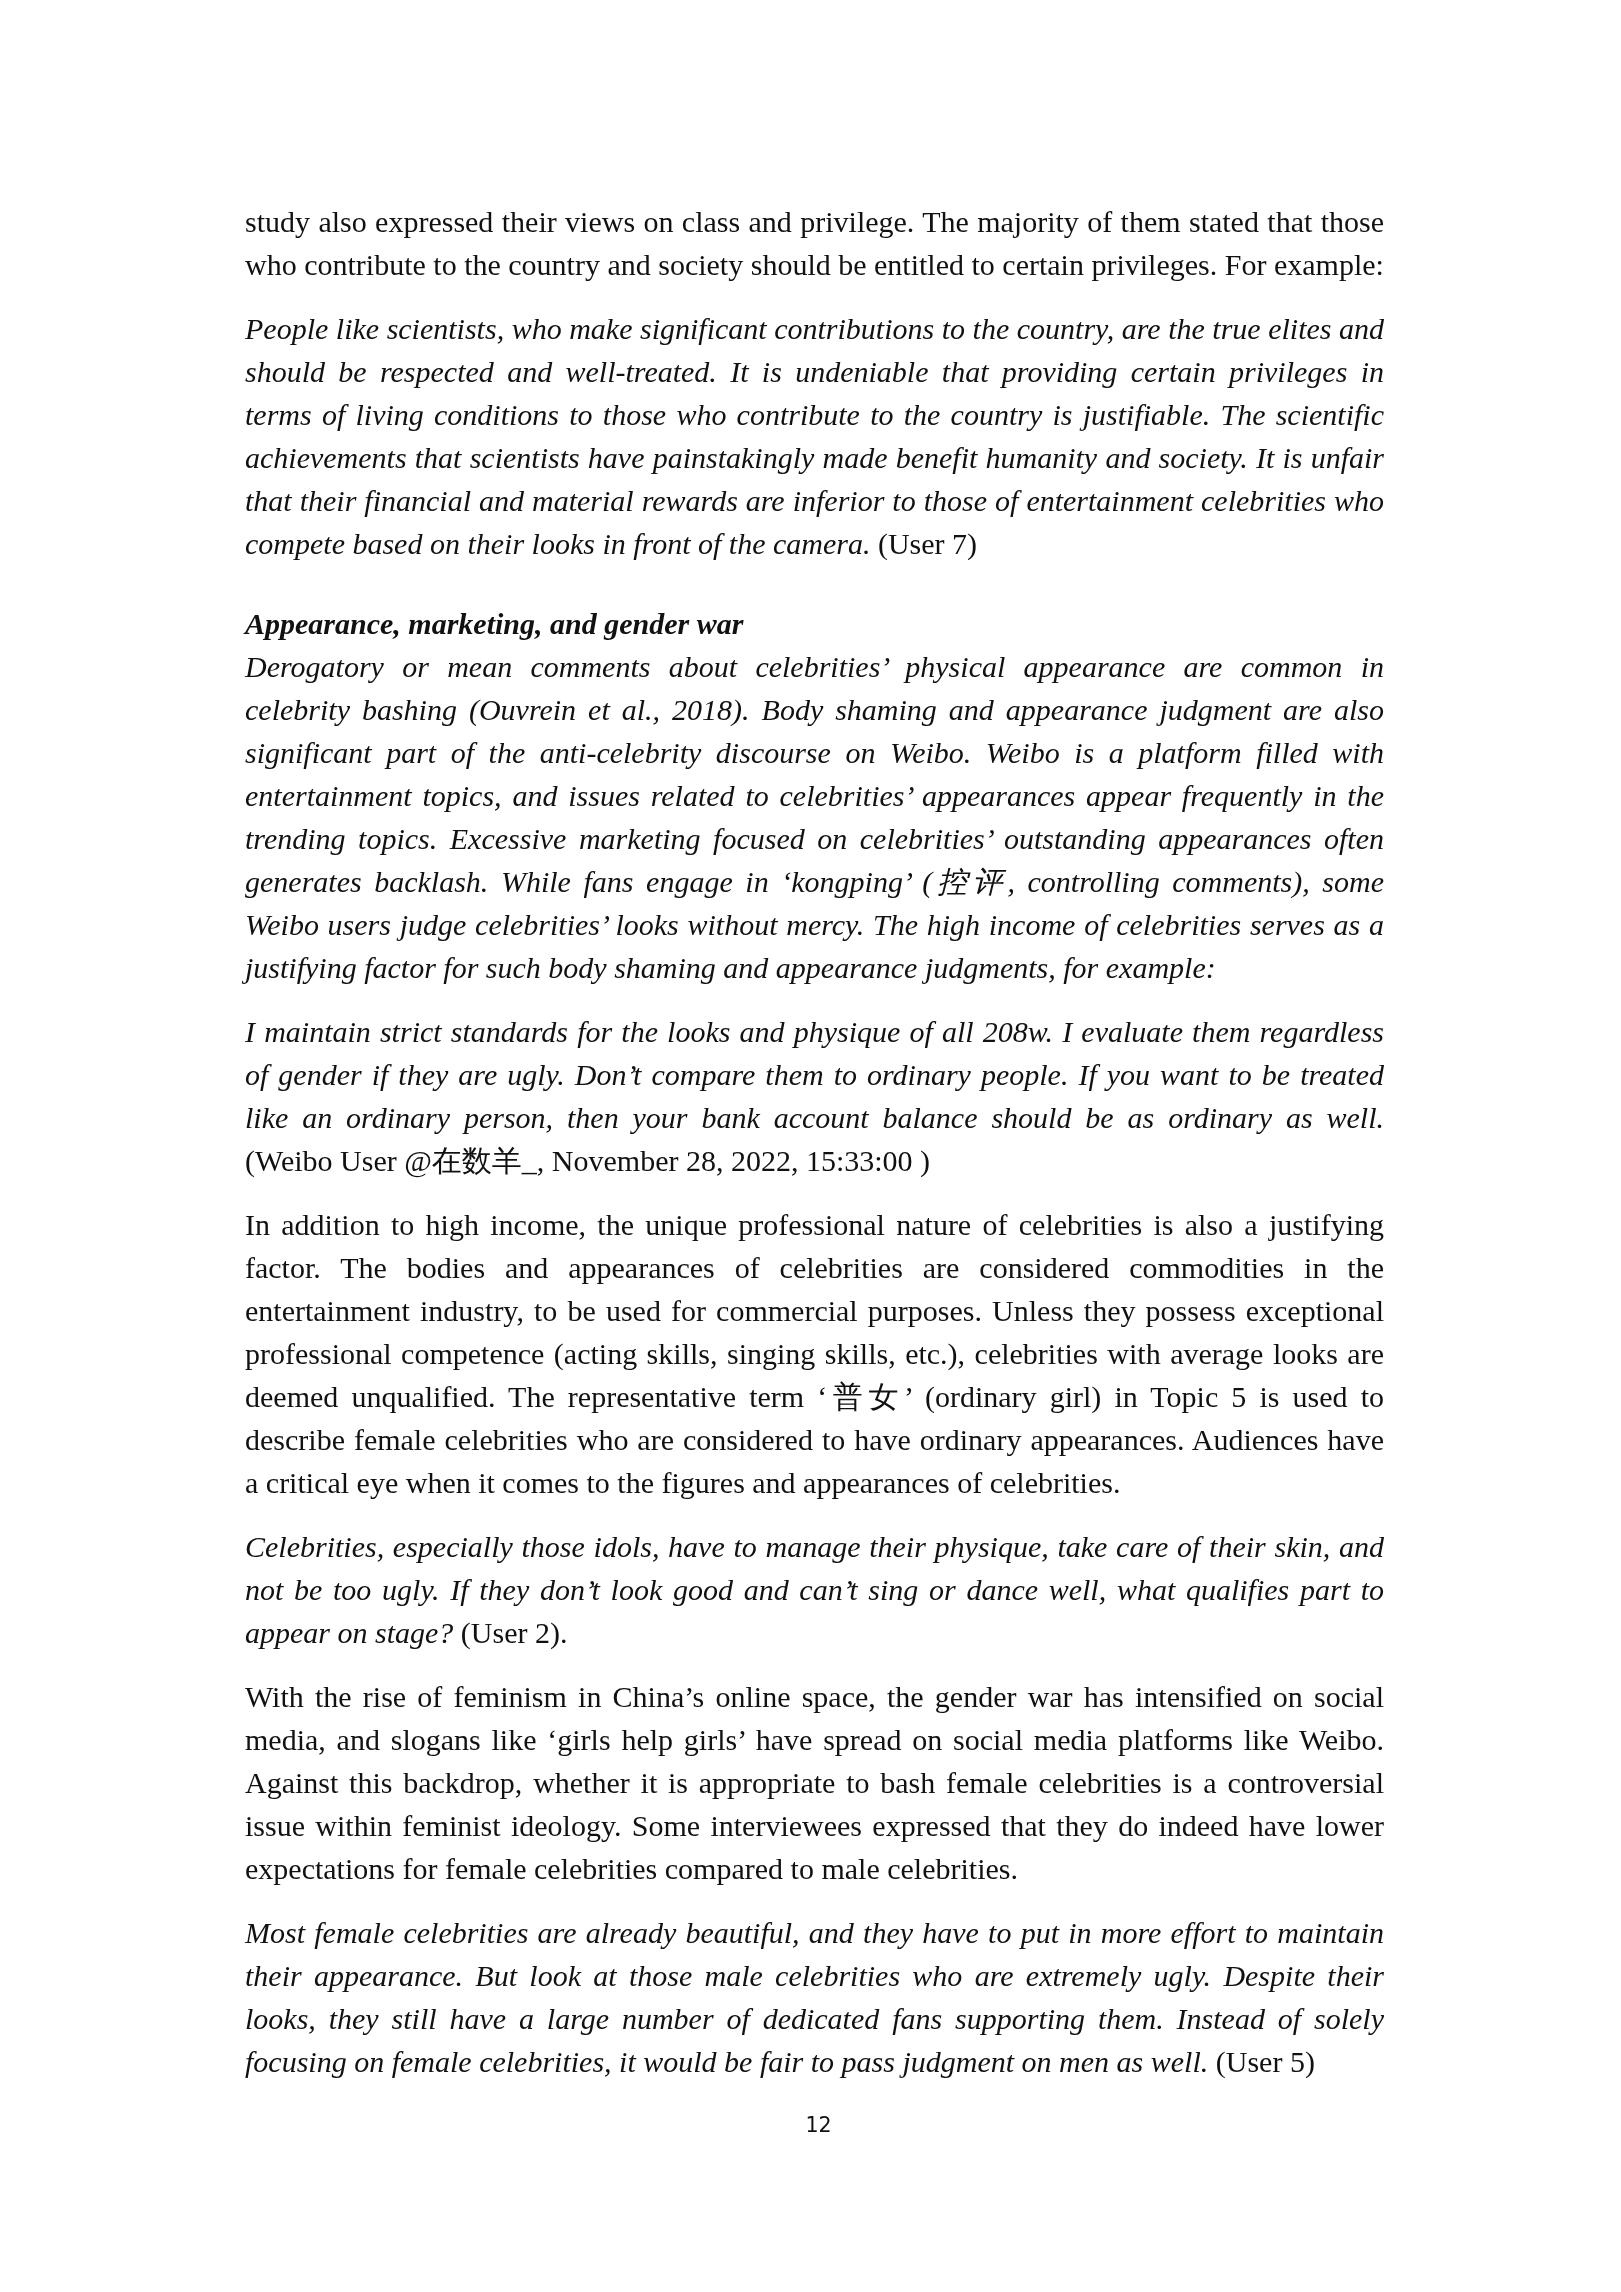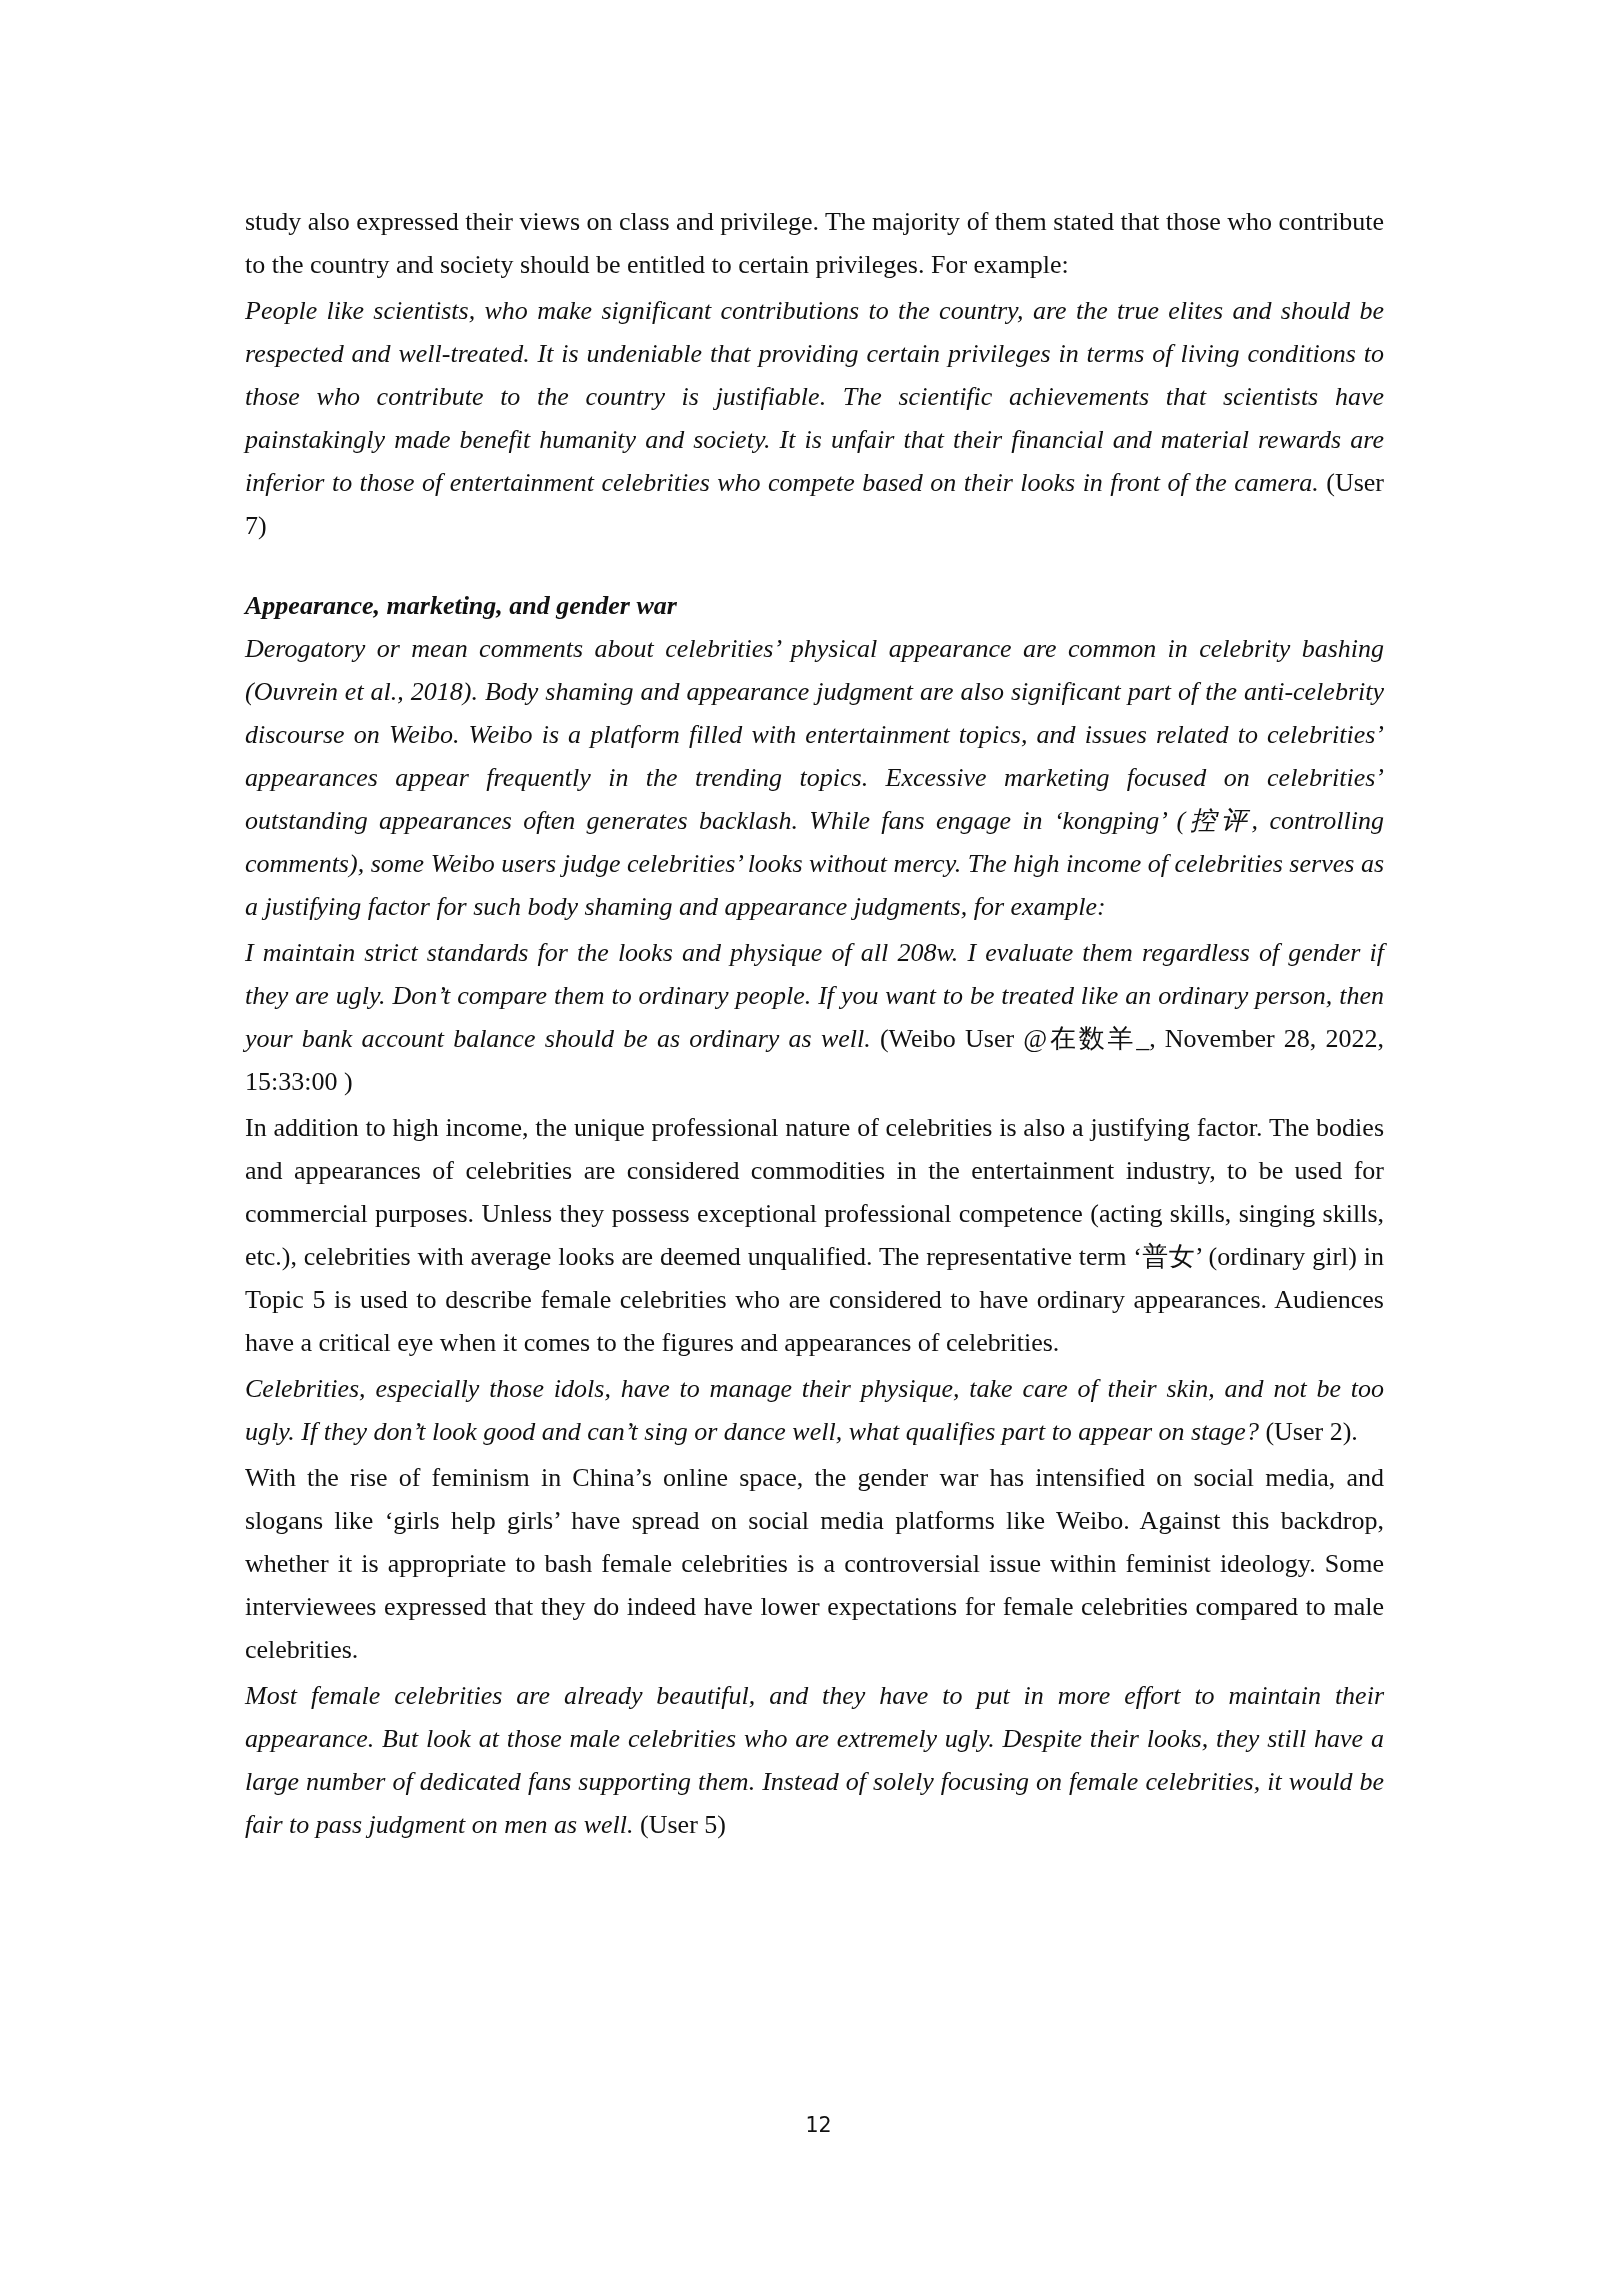--- a/index.html
+++ b/index.html
@@ -1,20 +1,20 @@
 <!DOCTYPE html>
 <html><head>
 <meta charset="utf-8">
 <style>
   html, body { margin:0; padding:0; background:#ffffff; }
   body { width:1621px; height:2293px; position:relative; overflow:hidden;
          font-family:"Liberation Serif","DejaVu Serif",serif; color:#111111; }
   .page { position:absolute; left:245px; top:200px; width:1139px; }
-  p { margin:0; font-size:26px; line-height:43px; text-align:justify; }
-  .gap { margin-top:3px; }
+  p { margin:0; font-size:30px; line-height:43px; text-align:justify; }
+  .gap { margin-top:21px; }
   .quote { font-style:italic; }
   .quote .cite { font-style:normal; }
   .heading { font-style:italic; font-weight:bold; margin-top:37px; }
   .heading + p { margin-top:0;font-style:italic; }
   .page-number { position:absolute; left:8px; width:1621px; top:2113px; text-align:center;
                  font-family:"DejaVu Sans","Liberation Sans",sans-serif; font-size:20.6px; color:#111; }
 </style>
 </head>
 <body>
 

